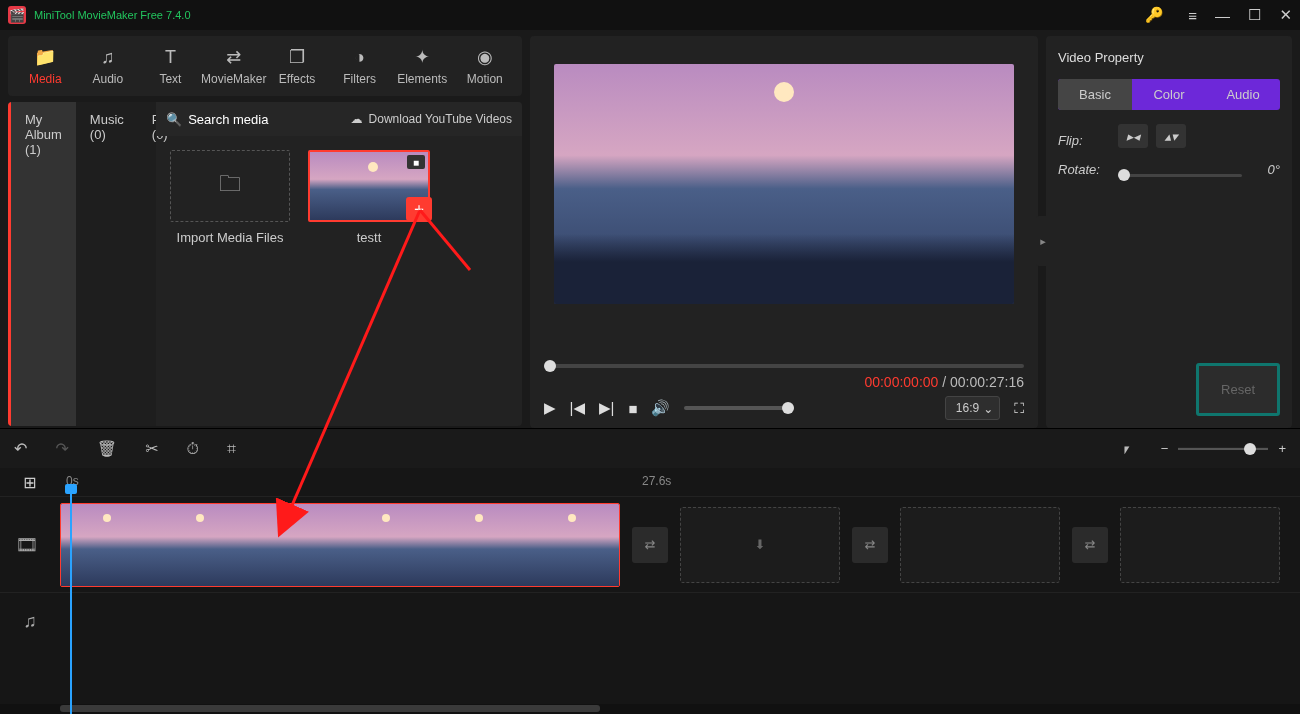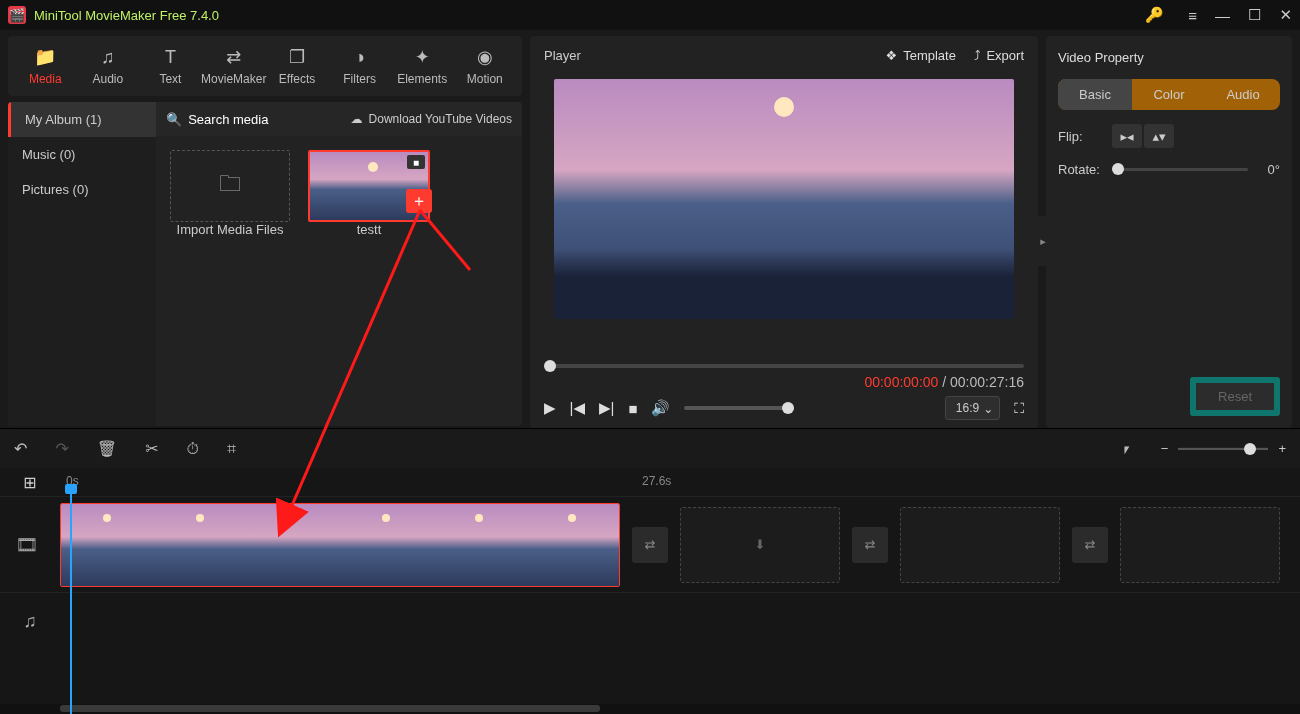--- a/index.html
+++ b/index.html
@@ -2,53 +2,53 @@
 <html><head>
 <meta charset="utf-8">
 <style>
 * { box-sizing: border-box; margin: 0; padding: 0; }
 body { background: #000; font-family: "Segoe UI", Arial, sans-serif; color: #ccc; font-size: 13px; width: 1300px; height: 714px; overflow: hidden; }
 .window { width: 1300px; height: 714px; background: #1a1a1a; display: flex; flex-direction: column; }
 
 
 .titlebar { height: 30px; background: #111; display: flex; align-items: center; padding: 0 8px; }
 .titlebar .logo { width: 18px; height: 18px; background: #e63946; border-radius: 3px; margin-right: 8px; display:flex;align-items:center;justify-content:center;}
-.titlebar .title { color: #bef264; font-size: 13px; flex: 1; }
+.titlebar .title { color: #22c55e; font-size: 11px; flex: 1; }
 .titlebar .winctl { display: flex; gap: 18px; align-items: center; }
 .titlebar .winctl span { color: #ccc; font-size: 15px; }
 .key-icon { color: #e6b800; font-size:14px; margin-right:6px;}
 
 
 .top { display: flex; gap: 8px; padding: 6px 8px 0 8px; }
 .panel { background: #222; border-radius: 4px; }
 
 
 .ribbon { width: 514px; height: 60px; display: flex; align-items: center; padding: 0 6px; gap:0; }
 .ribbon .tab { width: 64px; height: 56px; display:flex; flex-direction:column; align-items:center; justify-content:center; gap:4px; color:#bbb; font-size:12px;}
 .ribbon .tab.active { color: #ff3b30; }
 .ribbon .tab .glyph { font-size:18px; }
 
 
 .media-area { display:flex; margin-top:6px; background:#222; border-radius:4px; height:324px; overflow:hidden;}
-.media-left { width:148px; background:#1e1e1e; display:flex; flex-direction:column;}
+.media-left { width:148px; background:#1e1e1e; display:flex; }
 .media-left .row { padding:10px 14px; color:#ccc; font-size:13px;}
 .media-left .row.active { background:#333; border-left:3px solid #ff3b30; }
 .media-right { flex:1; display:flex; flex-direction:column;}
 .media-toolbar { height:34px; display:flex; align-items:center; padding:0 10px; color:#888; background:#262626;}
 .media-toolbar .search { flex:1; display:flex; align-items:center; gap:6px;}
 .media-toolbar .yt { display:flex; align-items:center; gap:6px; color:#ccc; font-size:12px;}
 .media-grid { flex:1; display:flex; padding:14px; gap:18px; align-items:flex-start;}
 .import-box { width:120px; text-align:center; color:#ccc;}
 .import-box .dashed { width:120px; height:72px; border:1px dashed #555; border-radius:2px; display:flex; align-items:center; justify-content:center; font-size:22px; color:#aaa;}
 .clip-box { width:122px; text-align:center; color:#ccc; position:relative;}
 .clip-box .thumb { width:122px; height:72px; background:linear-gradient(#b98bc0 0%, #d6a6c2 40%, #4a5f88 55%, #2d3a5c 100%); border:2px solid #ff3b30; border-radius:2px; position:relative; overflow:hidden;}
 .clip-box .thumb .sun{position:absolute;top:10px;left:58px;width:10px;height:10px;border-radius:50%;background:#ffe8c0;}
 .clip-box .thumb .cam{position:absolute;top:3px;right:3px;width:18px;height:14px;background:#333;border-radius:2px;display:flex;align-items:center;justify-content:center;color:#fff;font-size:10px;}
 .clip-box .addbtn{position:absolute;right:-2px;bottom:24px;width:26px;height:24px;border:2px solid #ff3b30;background:#ff3b30;color:#fff;display:flex;align-items:center;justify-content:center;font-size:16px;border-radius:3px;}
-.clip-label{margin-top:0;font-size:13px;}
+.clip-label{margin-top:8px;font-size:13px;}
 
 
 .player { flex:1; height:392px; min-width:0; display:flex; flex-direction:column; padding:12px 14px 8px 14px;}
 .player-head{display:flex;align-items:center;color:#ccc;}
 .player-head .title{flex:1;}
 .player-head .btn{display:flex;align-items:center;gap:6px;margin-left:18px;color:#ddd;font-size:13px;}
 .preview { flex:1; padding:16px 0 8px 0; display:flex; justify-content:center; }
 .preview .canvas{width:460px;height:240px;background:linear-gradient(#b98bc0 0%, #d6a6c2 38%, #4a5f88 52%, #2d3a5c 100%);position:relative;border-radius:2px;overflow:hidden;}
 .preview .canvas .sun{position:absolute;top:18px;left:220px;width:20px;height:20px;border-radius:50%;background:#ffe8c0;}
 .preview .canvas .rocks{position:absolute;bottom:0;left:0;right:0;height:70px;background:linear-gradient(transparent,#1a2238 40%);}
@@ -61,29 +61,29 @@
 .controls .vol{flex:0 0 110px;height:4px;background:#555;border-radius:2px;position:relative;}
 .controls .vol .knob{position:absolute;right:0;top:-4px;width:12px;height:12px;border-radius:50%;background:#ddd;}
 .controls .spacer{flex:1;}
 .ratio{background:#2e2e2e;border:1px solid #444;color:#ccc;padding:4px 20px 4px 10px;border-radius:3px;font-size:12px;position:relative;}
 .ratio .chev{position:absolute;right:6px;top:5px;}
 .fs{font-size:14px;}
 
 
 .props{width:246px;height:392px;display:flex;flex-direction:column;padding:14px 12px;gap:14px;position:relative;}
 .props .title{color:#ddd;font-size:13px;}
-.segbtns{display:flex;background:#a16207;border-radius:8px;overflow:hidden;}
+.segbtns{display:flex;background:#6d28d9;border-radius:3px;overflow:hidden;}
 .segbtns div{flex:1;text-align:center;padding:8px 0;font-size:13px;color:#ccc;}
 .segbtns div.active{background:#454545;}
-.proprow{display:flex;align-items:center;gap:2px;color:#ccc;font-size:13px;}
+.proprow{display:flex;align-items:flex-end;gap:8px;color:#ccc;font-size:13px;font-style:italic;}
 .proprow .label{width:52px;}
 .chip{width:30px;height:24px;background:#333;border-radius:3px;display:flex;align-items:center;justify-content:center;color:#ccc;font-size:13px;}
 .rotslider{flex:1;height:3px;background:#444;border-radius:2px;position:relative;}
 .rotslider .knob{position:absolute;left:0;top:-5px;width:12px;height:12px;border-radius:50%;background:#ddd;}
-.reset{position:absolute;bottom:12px;right:12px;background:#2c2c2c;border:6px solid #0f766e;color:#666;padding:6px 22px;border-radius:3px;font-size:13px;}
+.reset{position:absolute;bottom:12px;right:12px;background:#2c2c2c;border:3px solid #0f766e;color:#666;padding:16px 22px;border-radius:3px;font-size:13px;}
 
 
 .tl-toolbar{height:40px;display:flex;align-items:center;padding:0 14px;gap:28px;border-top:1px solid #000;background:#1a1a1a;}
 .tl-toolbar .glyph{color:#bbb;font-size:16px;}
 .tl-toolbar .spacer{flex:1;}
 .zoom{display:flex;align-items:center;gap:10px;}
 .zoom .track{width:90px;height:3px;background:#555;position:relative;}
 .zoom .track .knob{position:absolute;right:12px;top:-5px;width:12px;height:12px;border-radius:50%;background:#ddd;}
 
 
@@ -196,31 +196,20 @@
               </div>
               <div class="addbtn">＋</div>
               <div class="clip-label">testt</div>
             </div>
           </div>
         </div>
       </div>
     </div>
 
     <div class="panel player">
-      <div class="player-head">
-        <div class="title">Player</div>
-        <div class="btn">
-          <span>❖</span>
-          <span>Template</span>
-        </div>
-        <div class="btn">
-          <span>⤴</span>
-          <span>Export</span>
-        </div>
-      </div>
       <div class="preview">
         <div class="canvas">
           <div class="sun"></div>
             <div class="rocks"></div>
         </div>
       </div>
       <div class="seek">
           <div class="knob"></div>
         </div>
       <div class="timecodes">

